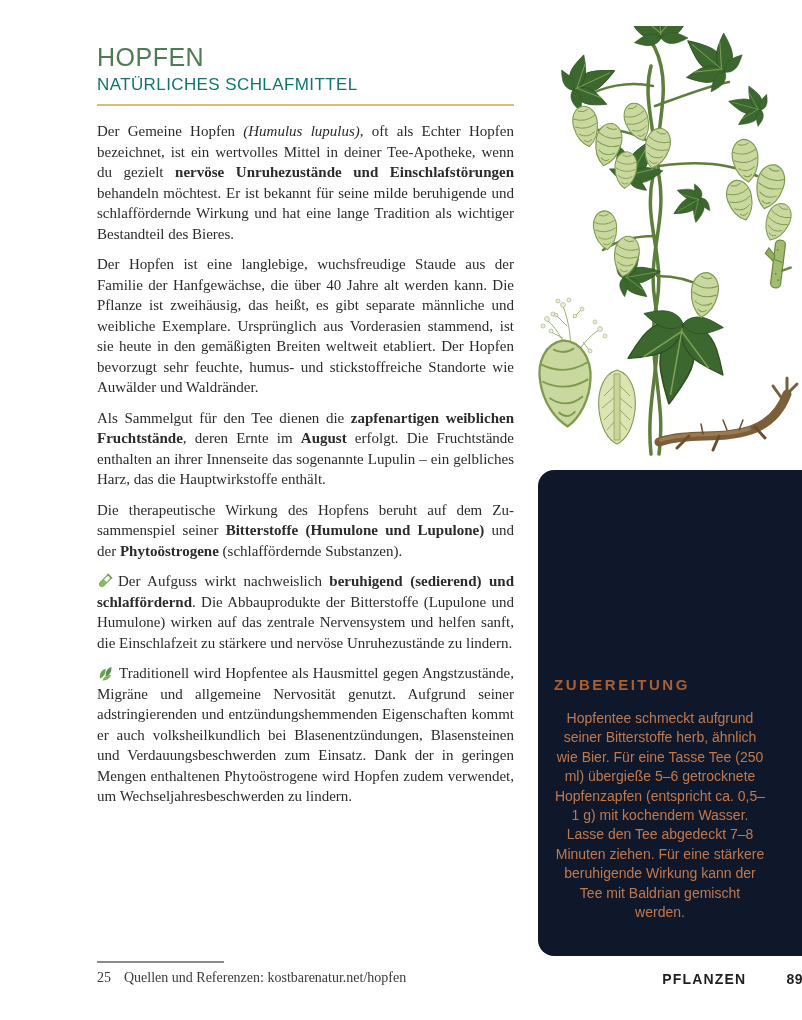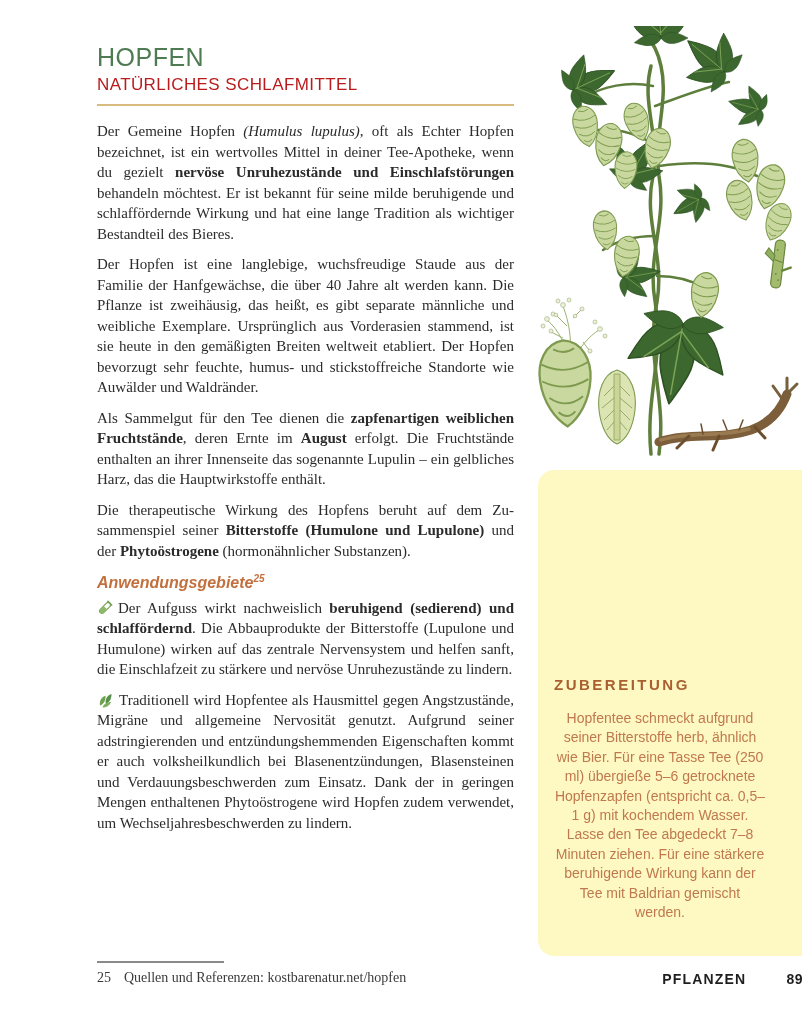--- a/index.html
+++ b/index.html
@@ -5,39 +5,39 @@
   html,body{margin:0;padding:0;background:#fff;}
   .page{position:relative;width:802px;height:1020px;background:#ffffff;overflow:hidden;
         font-family:"Liberation Serif",serif;color:#2b2b2b;padding-left:18px;}
   .page-edge{position:absolute;right:0;top:0;width:2px;height:100%;background:rgba(0,0,0,0.07);}
 
   
   .header{position:absolute;left:97px;top:44px;width:417px;}
   .title{margin:0;font-family:"Liberation Sans",sans-serif;font-weight:400;
          font-size:25px;letter-spacing:.5px;color:#4e7b52;line-height:1.1;}
   .subtitle{margin:3px 0 0;font-family:"Liberation Sans",sans-serif;font-weight:400;
-            font-size:17px;letter-spacing:.4px;color:#b91c1c;line-height:1.2;}
+            font-size:17px;letter-spacing:.4px;color:#0f766e;line-height:1.2;}
   .gold-rule{margin-top:9px;height:2px;background:#d9bb80;}
 
   
   .text-col{position:absolute;left:97px;top:121px;width:417px;
             font-size:15px;line-height:20.5px;text-align:justify;hyphens:manual;}
   .text-col p{margin:0 0 10px;}
   .b{font-weight:bold;}
   .i{font-style:italic;}
   .section-heading{margin:12px 0 5px;font-family:"Liberation Sans",sans-serif;
                    font-style:italic;font-weight:700;font-size:16px;color:#c2703d;line-height:1.2;}
   .section-heading sup{font-size:10px;}
   .pic{display:inline-block;vertical-align:-3px;margin-right:5px;}
   .pic svg{display:block;}
 
   
   .illustration{position:absolute;left:533px;top:26px;width:270px;height:432px;}
   .prep-box{position:absolute;left:538px;top:470px;width:264px;height:486px;
-            background:#fef9c3;border-radius:16px 0 0 16px;box-sizing:border-box;
+            background:#0f172a;border-radius:16px 0 0 16px;box-sizing:border-box;
             padding:206px 36px 0 16px;}
   .prep-title{margin:0;font-family:"Liberation Sans",sans-serif;font-weight:700;
               font-size:15px;letter-spacing:2.5px;color:#a95f30;}
   .prep-text{margin:16px 0 0;font-family:"Liberation Sans",sans-serif;
              font-size:14px;line-height:19.4px;color:#c0794e;hyphens:manual;text-align:center;}
 
   
   .footnote{position:absolute;left:97px;top:961px;width:400px;}
   .fn-rule{width:127px;height:1.5px;background:#8a8a8a;}
   .footnote p{margin:7px 0 0;font-size:14px;color:#3a3a3a;}
@@ -54,23 +54,22 @@
   <header class="header">
     <h1 class="title">HOPFEN</h1>
     <h2 class="subtitle">NATÜRLICHES SCHLAFMITTEL</h2>
     <div class="gold-rule"></div>
   </header>
 
   <main class="text-col">
     <p><span><span>Der Gemeine Hopfen </span><span class="i">(Humulus lupulus)</span><span>, oft als Echter Hopfen bezeichnet, ist ein wertvolles Mittel in deiner Tee-Apotheke, wenn du gezielt </span><span class="b">nervöse Unruhezustände und Einschlaf­störungen</span><span> behandeln möchtest. Er ist bekannt für seine milde beruhigende und schlaffördernde Wirkung und hat eine lange Tradition als wichtiger Bestandteil des Bieres.</span></span></p>
     <p><span><span>Der Hopfen ist eine langlebige, wuchsfreudige Staude aus der Familie der Hanfgewächse, die über 40 Jahre alt werden kann. Die Pflanze ist zweihäusig, das heißt, es gibt separate männ­liche und weibliche Exemplare. Ursprünglich aus Vorderasien stammend, ist sie heute in den gemäßigten Breiten weltweit etabliert. Der Hopfen bevorzugt sehr feuchte, humus- und stickstoffreiche Standorte wie Auwälder und Waldränder.</span></span></p>
     <p><span><span>Als Sammelgut für den Tee dienen die </span><span class="b">zapfenartigen weib­lichen Fruchtstände</span><span>, deren Ernte im </span><span class="b">August</span><span> erfolgt. Die Fruchtstände enthalten an ihrer Innenseite das sogenannte Lupulin – ein gelbliches Harz, das die Hauptwirkstoffe enthält.</span></span></p>
-    <p><span><span>Die therapeutische Wirkung des Hopfens beruht auf dem Zu­sammenspiel seiner </span><span class="b">Bitterstoffe (Humulone und Lupulone)</span><span> und der </span><span class="b">Phytoöstrogene</span><span> (hormonähnlicher Substanzen).</span></span></p>
-
-    <h3 class="section-heading"><span>Anwendungsgebiete</span><sup>25</sup></h3>
+    <p><span><span>Die therapeutische Wirkung des Hopfens beruht auf dem Zu­sammenspiel seiner </span><span class="b">Bitterstoffe (Humulone und Lupulone)</span><span> und der </span><span class="b">Phytoöstrogene</span><span> (schlaffördernde Substanzen).</span></span></p>
+
 
     <p><span class="pic"><svg width="16" height="16" viewBox="0 0 16 16">
             <g transform="rotate(45 8 8)">
               <rect x="5.6" y="1.2" width="4.8" height="13.4" rx="2.4" fill="#ffffff" stroke="#72a050" stroke-width="1.1"></rect>
               <path d="M5.6,7.5 h4.8 v4.7 a2.4,2.4 0 0 1 -4.8,0 Z" fill="#8cb96a"></path>
               <rect x="4.6" y="0.4" width="6.8" height="1.6" rx="0.8" fill="#72a050"></rect>
             </g>
           </svg></span><span><span>Der Aufguss wirkt nachweislich </span><span class="b">beruhigend (sedierend) und schlaffördernd</span><span>. Die Abbauprodukte der Bitterstoffe (Lu­pulone und Humulone) wirken auf das zentrale Nervensystem und helfen sanft, die Einschlafzeit zu stärkere und nervöse Unruhezustände zu lindern.</span></span></p>
 
     <p><span class="pic"><svg width="17" height="15" viewBox="0 0 17 15">

